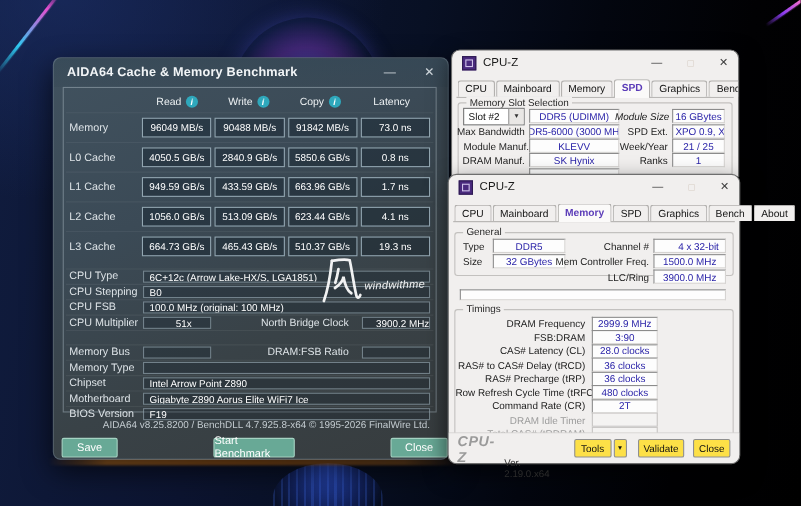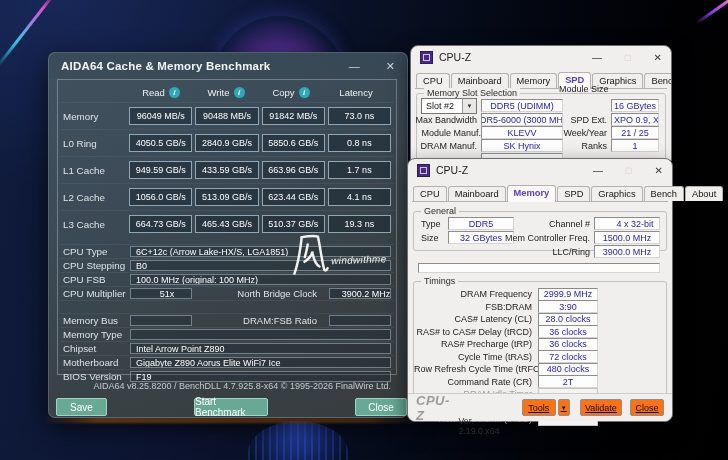--- a/index.html
+++ b/index.html
@@ -108,22 +108,22 @@
     align-items:center;font-size:9px;color:#101010;padding-left:4px;box-sizing:border-box;}
   .dd .arrow{margin-left:auto;width:13px;align-self:stretch;background:#e9e7e5;border-left:1px solid #9a9a9a;
     display:flex;align-items:center;justify-content:center;font-size:6px;color:#333;}
   .trow{display:flex;align-items:center;height:12.5px;}
   .trow .lbl{width:118px;padding-right:6px;}
   .trow .fld{width:60px;}
   .cz-status{position:absolute;left:0;right:0;bottom:0;height:27px;border-top:1px solid #cfcdcb;
     display:flex;align-items:center;padding:0 8px;border-radius:0 0 8px 8px;background:#f1efee;}
   .cz-logo{font-size:13px;font-weight:bold;font-style:italic;color:#9a9a9a;letter-spacing:.5px;}
   .cz-ver{font-size:8.8px;color:#2c2c2c;margin-left:7px;margin-top:36px;}
-  .cz-btn{height:17px;background:#f97316;border:1px solid #8f8f8f;border-radius:2px;font-size:9px;
-    color:#111;display:flex;align-items:center;justify-content:center;box-sizing:border-box;cursor:default;text-decoration:underline;}
+  .cz-btn{height:17px;background:#fde047;border:1px solid #8f8f8f;border-radius:2px;font-size:9px;
+    color:#111;display:flex;align-items:center;justify-content:center;box-sizing:border-box;cursor:default;}
   .b-tools{width:40px;margin-left:14px;}
   .b-toolsarrow{width:14px;margin-left:2px;font-size:6px;}
   .b-validate{width:50px;margin-left:10px;}
   .b-close2{width:40px;margin-left:8px;}
 </style>
 </head>
 <body>
 
 <div class="stage">
   <div class="streak streak1"></div>
@@ -161,21 +161,21 @@
       </div>
 
       <div class="a-row">
         <span class="rl">Memory</span>
         <span class="a-box">96049 MB/s</span>
         <span class="a-box">90488 MB/s</span>
         <span class="a-box">91842 MB/s</span>
         <span class="a-box">73.0 ns</span>
       </div>
       <div class="a-row">
-        <span class="rl">L0 Ring</span>
+        <span class="rl">L0 Cache</span>
         <span class="a-box">4050.5 GB/s</span>
         <span class="a-box">2840.9 GB/s</span>
         <span class="a-box">5850.6 GB/s</span>
         <span class="a-box">0.8 ns</span>
       </div>
       <div class="a-row">
         <span class="rl">L1 Cache</span>
         <span class="a-box">949.59 GB/s</span>
         <span class="a-box">433.59 GB/s</span>
         <span class="a-box">663.96 GB/s</span>
@@ -280,21 +280,21 @@
     </div>
     <div class="cz-tabline"></div>
     <div class="grp" style="left:5px;top:47px;right:5px;height:70px;">
       <span class="gl">Memory Slot Selection</span>
     </div>
     <div class="dd" style="left:10px;top:52px;width:56px;">
       <span>Slot #2</span>
       <span class="arrow">▼</span>
     </div>
     <div class="fld abs" style="left:70px;top:53px;width:82px;">DDR5 (UDIMM)</div>
-    <div class="lbl r abs" style="left:148px;top:38px;width:48px;">Module Size</div>
+    <div class="lbl r abs" style="left:148px;top:55px;width:48px;font-style:italic;">Module Size</div>
     <div class="fld abs" style="left:200px;top:53px;width:48px;">16 GBytes</div>
 
     <div class="lbl r abs" style="left:4px;top:69px;width:62px;">Max Bandwidth</div>
     <div class="fld abs" style="left:70px;top:67px;width:82px;">DDR5-6000 (3000 MHz)</div>
     <div class="lbl r abs" style="left:148px;top:69px;width:48px;">SPD Ext.</div>
     <div class="fld left abs" style="left:200px;top:67px;width:48px;">XPO 0.9, XMP 3.0</div>
 
     <div class="lbl r abs" style="left:8px;top:82px;width:62px;">Module Manuf.</div>
     <div class="fld abs" style="left:70px;top:80px;width:82px;">KLEVV</div>
     <div class="lbl r abs" style="left:148px;top:82px;width:48px;">Week/Year</div>
@@ -363,24 +363,20 @@
         </div>
         <div class="trow">
           <span class="lbl r">RAS# to CAS# Delay (tRCD)</span>
           <span class="fld">36 clocks</span>
         </div>
         <div class="trow">
           <span class="lbl r">RAS# Precharge (tRP)</span>
           <span class="fld">36 clocks</span>
         </div>
         <div class="trow">
-          <span class="lbl r">Cycle Time (tRAS)</span>
-          <span class="fld">72 clocks</span>
-        </div>
-        <div class="trow">
           <span class="lbl r">Row Refresh Cycle Time (tRFC)</span>
           <span class="fld">480 clocks</span>
         </div>
         <div class="trow">
           <span class="lbl r">Command Rate (CR)</span>
           <span class="fld">2T</span>
         </div>
         <div class="trow">
           <span class="lbl r dis">DRAM Idle Timer</span>
           <span class="fld dis"></span>

